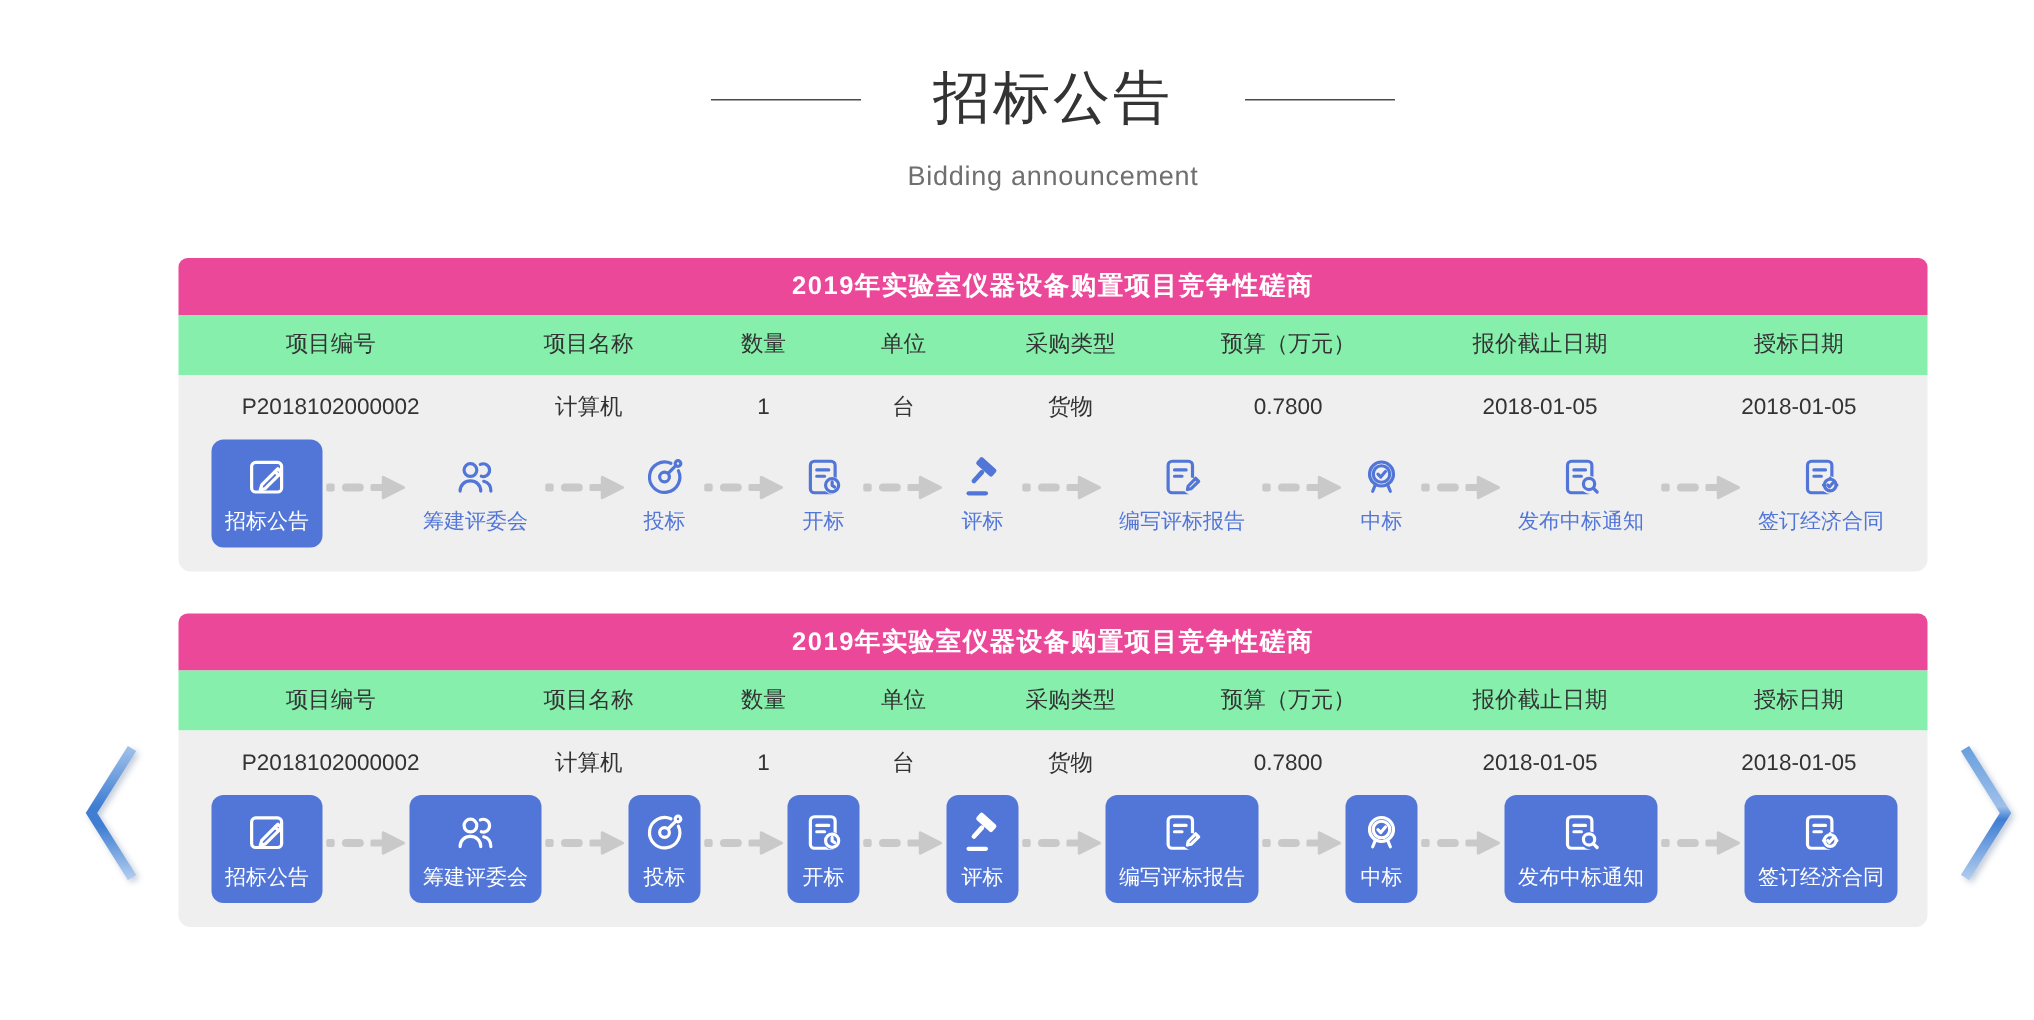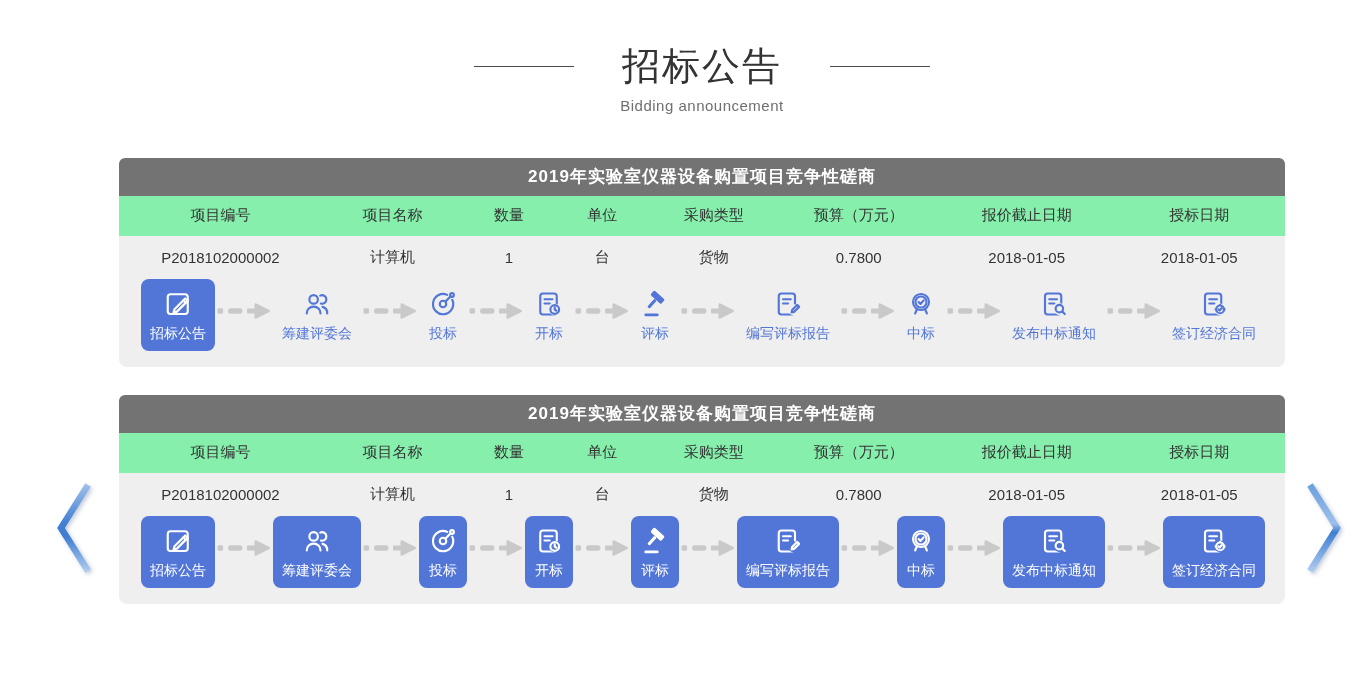--- a/index.html
+++ b/index.html
@@ -5,33 +5,33 @@
   * { margin:0; padding:0; box-sizing:border-box; }
   html,body { background:#fff; }
   body { font-family:"Liberation Sans","DejaVu Sans",sans-serif; }
   .stage { position:relative; width:1356px; height:680px; background:#fff; overflow:hidden; margin:0 auto;padding-left:48px; }
 
   
   .page-header { padding-top:46px; text-align:center; }
   .title-row { display:flex; align-items:center; justify-content:center; gap:48px; }
   .title-line { width:100px; height:1px; background:#4a4a4a; }
   .page-title { font-size:38px; font-weight:400; color:#333; letter-spacing:2px; line-height:1.1; }
-  .page-subtitle { margin-top:9px; font-size:15px; color:#6f6f6f; letter-spacing:.5px; }
+  .page-subtitle { margin-top:19px; font-size:18px; color:#6f6f6f; letter-spacing:.5px; }
 
   
   .carousel { position:relative; }
   .cards { width:1166px; margin:44px auto 0; }
   .card + .card { margin-top:28px; }
 
-  .card-header { height:38px; background:#737373; border-radius:6px 6px 0 0;
+  .card-header { height:38px; background:#ec4899; border-radius:6px 6px 0 0;
                  display:flex; align-items:center; justify-content:center;
                  color:#fff; font-size:17px; font-weight:bold; letter-spacing:1px; }
   .table-head { height:40px; display:flex; align-items:center; background:#86efac; }
   .card-body { background:#efefef; border-radius:0 0 8px 8px; }
-  .data-row { height:43px; display:flex; align-items:center; }
+  .data-row { height:43px; display:flex; align-items:center;justify-content:center; }
   .cols > div { text-align:center; font-size:15px; color:#333; white-space:nowrap; overflow:hidden; }
   .cols > :nth-child(1){width:17.4%} .cols > :nth-child(2){width:12.1%}
   .cols > :nth-child(3){width:7.9%}  .cols > :nth-child(4){width:8.1%}
   .cols > :nth-child(5){width:11%}   .cols > :nth-child(6){width:13.9%}
   .cols > :nth-child(7){width:14.9%} .cols > :nth-child(8){width:14.7%}
 
   
   .flow { display:flex; align-items:center; padding:0 20px 16px 22px; }
   .step { height:72px; display:flex; flex-direction:column; align-items:center;
           justify-content:center; gap:7px; padding:0 9px; border-radius:8px; flex:0 0 auto; }

